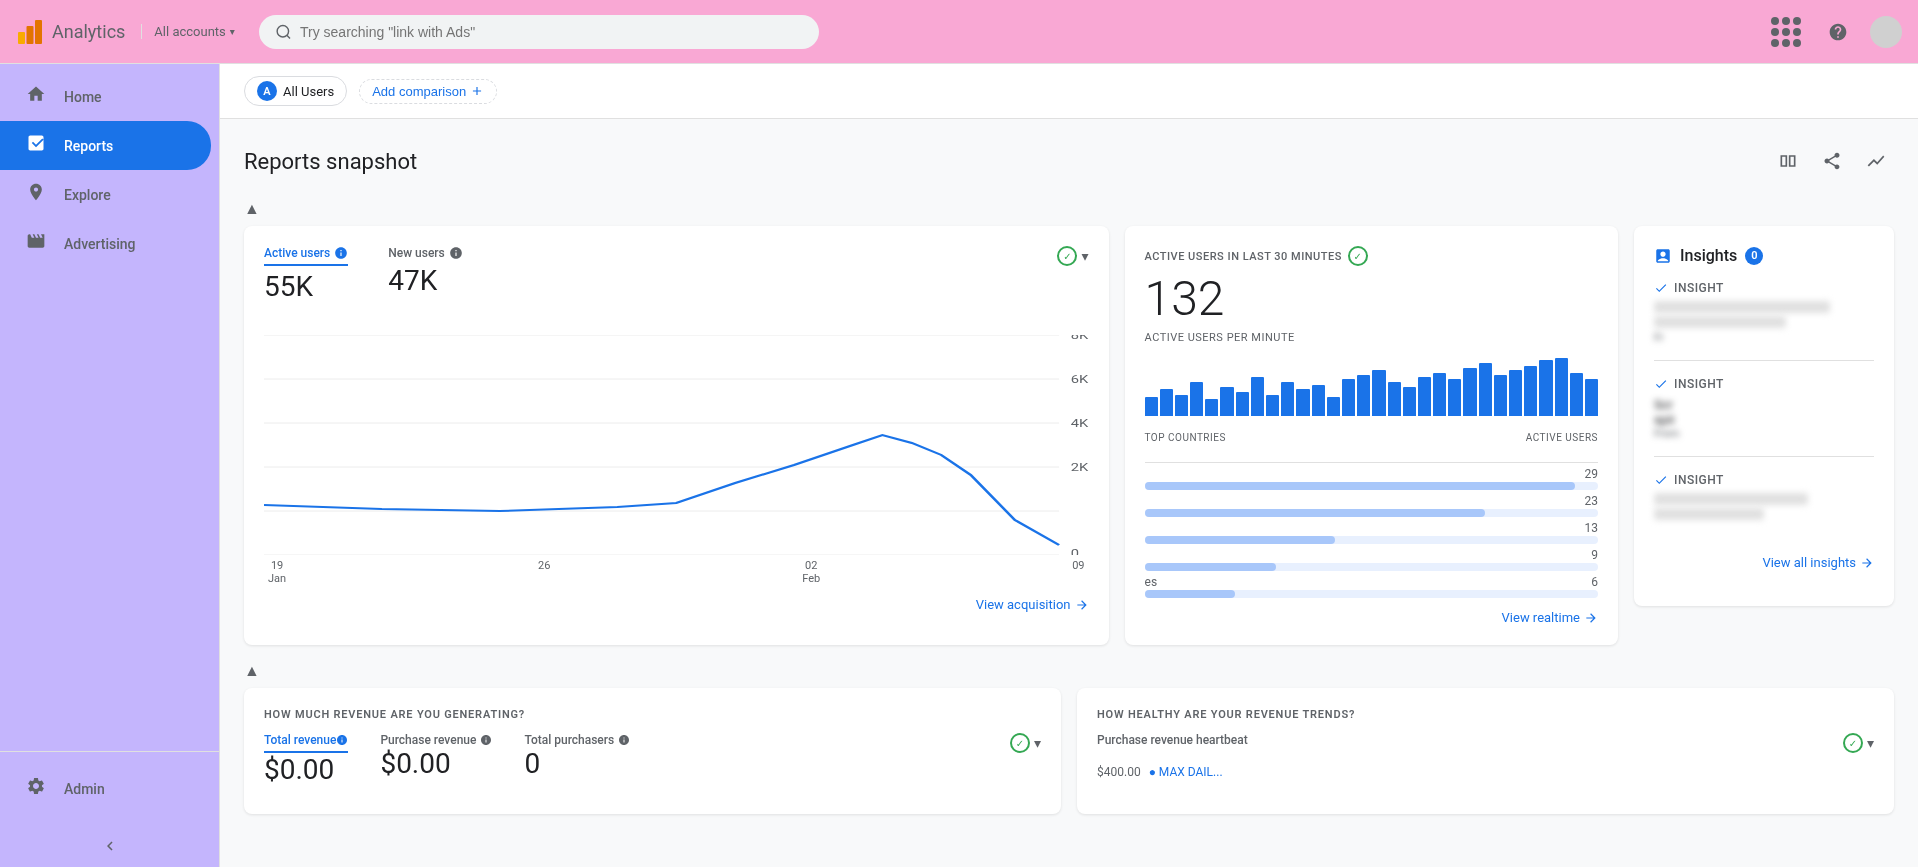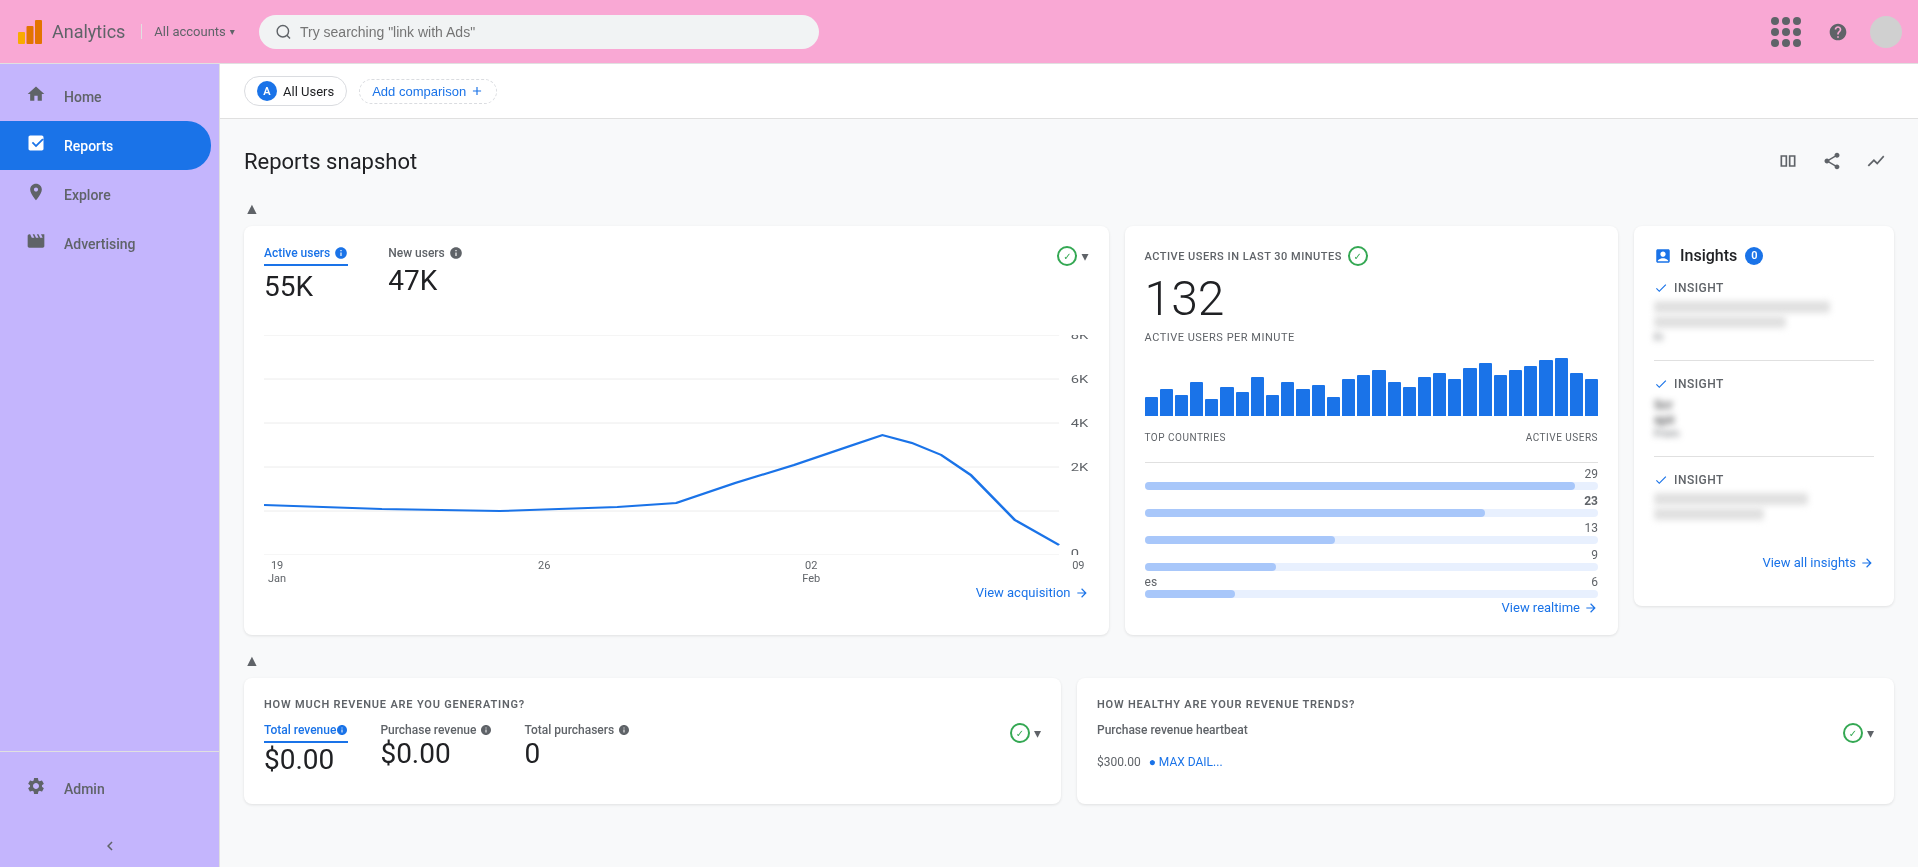--- a/index.html
+++ b/index.html
@@ -60,21 +60,21 @@
     .metric { }
     .metric-label { font-size: 12px; color: #1a73e8; font-weight: 500; display: flex; align-items: center; gap: 4px; border-bottom: 2px solid #1a73e8; padding-bottom: 4px; }
     .metric-label-plain { font-size: 12px; color: #5f6368; font-weight: 500; display: flex; align-items: center; gap: 4px; }
     .metric-value { font-size: 28px; font-weight: 400; color: #202124; margin-top: 4px; }
     .check-icon { width: 20px; height: 20px; border-radius: 50%; border: 2px solid #34a853; display: flex; align-items: center; justify-content: center; color: #34a853; font-size: 10px; }
     .dropdown-arrow { color: #5f6368; font-size: 14px; cursor: pointer; }
 
     
     .chart-area { position: relative; height: 220px; }
     .chart-svg { width: 100%; height: 100%; }
-    .view-link { display: flex; align-items: center; gap: 4px; color: #1a73e8; font-size: 13px; cursor: pointer; justify-content: flex-end; }
+    .view-link { display: flex; align-items: center; gap: 4px; color: #1a73e8; font-size: 13px; cursor: pointer; justify-content: flex-end; margin-top: 12px; }
 
     
     .realtime-label { font-size: 11px; color: #5f6368; letter-spacing: 0.5px; font-weight: 500; text-transform: uppercase; display: flex; align-items: center; gap: 6px; }
     .realtime-value { font-size: 48px; font-weight: 300; color: #202124; margin: 4px 0; }
     .realtime-sublabel { font-size: 11px; color: #5f6368; letter-spacing: 0.5px; text-transform: uppercase; margin-bottom: 12px; }
     .bar-chart-mini { display: flex; align-items: flex-end; gap: 2px; height: 60px; margin-bottom: 16px; }
     .bar-mini { background: #1a73e8; border-radius: 1px 1px 0 0; min-width: 4px; }
     .top-countries-header { display: flex; justify-content: space-between; font-size: 10px; color: #5f6368; letter-spacing: 0.5px; text-transform: uppercase; margin-bottom: 4px; border-bottom: 1px solid #e0e0e0; padding-bottom: 19px; }
     .country-bar-bg { height: 8px; background: #e8f0fe; border-radius: 4px; margin: 1px 0 2px; }
     .country-bar-fill { height: 8px; background: #a8c7fa; border-radius: 4px; }
@@ -372,21 +372,21 @@
               <div>
       <div style="display:flex; justify-content:space-between; font-size:12px; color:#5f6368; margin-top:4px;">
         <span></span>
         <span>29</span>
       </div>
       <div class="country-bar-bg">
         <div class="country-bar-fill" style="width:95%;"></div>
       </div>
     </div>
               <div>
-      <div style="display:flex; justify-content:space-between; font-size:12px; color:#5f6368; margin-top:4px;font-weight:bold;">
+      <div style="display:flex; justify-content:space-between; font-size:12px; color:#5f6368; margin-top:4px;">
         <span></span>
         <span>23</span>
       </div>
       <div class="country-bar-bg">
         <div class="country-bar-fill" style="width:75%;"></div>
       </div>
     </div>
               <div>
       <div style="display:flex; justify-content:space-between; font-size:12px; color:#5f6368; margin-top:4px;">
         <span></span>
@@ -533,21 +533,21 @@
               <div style="font-size:12px; color:#5f6368; font-weight:500; display:flex; align-items:center; gap:4px;">
                 <span>Purchase revenue heartbeat</span>
               </div>
             </div>
             <div style="display:flex; align-items:center; gap:4px;">
               <div class="check-icon">✓</div>
               <span class="dropdown-arrow">▾</span>
             </div>
           </div>
           <div style="display:flex; align-items:center; gap:8px; margin-top:12px; font-size:12px; color:#5f6368;">
-            <span>$300.00</span>
+            <span>$400.00</span>
             <span style="color:#1a73e8;">● MAX DAIL...</span>
           </div>
         </div>
 
       </div>
 
     </div>
   </div>
 </div>
 

